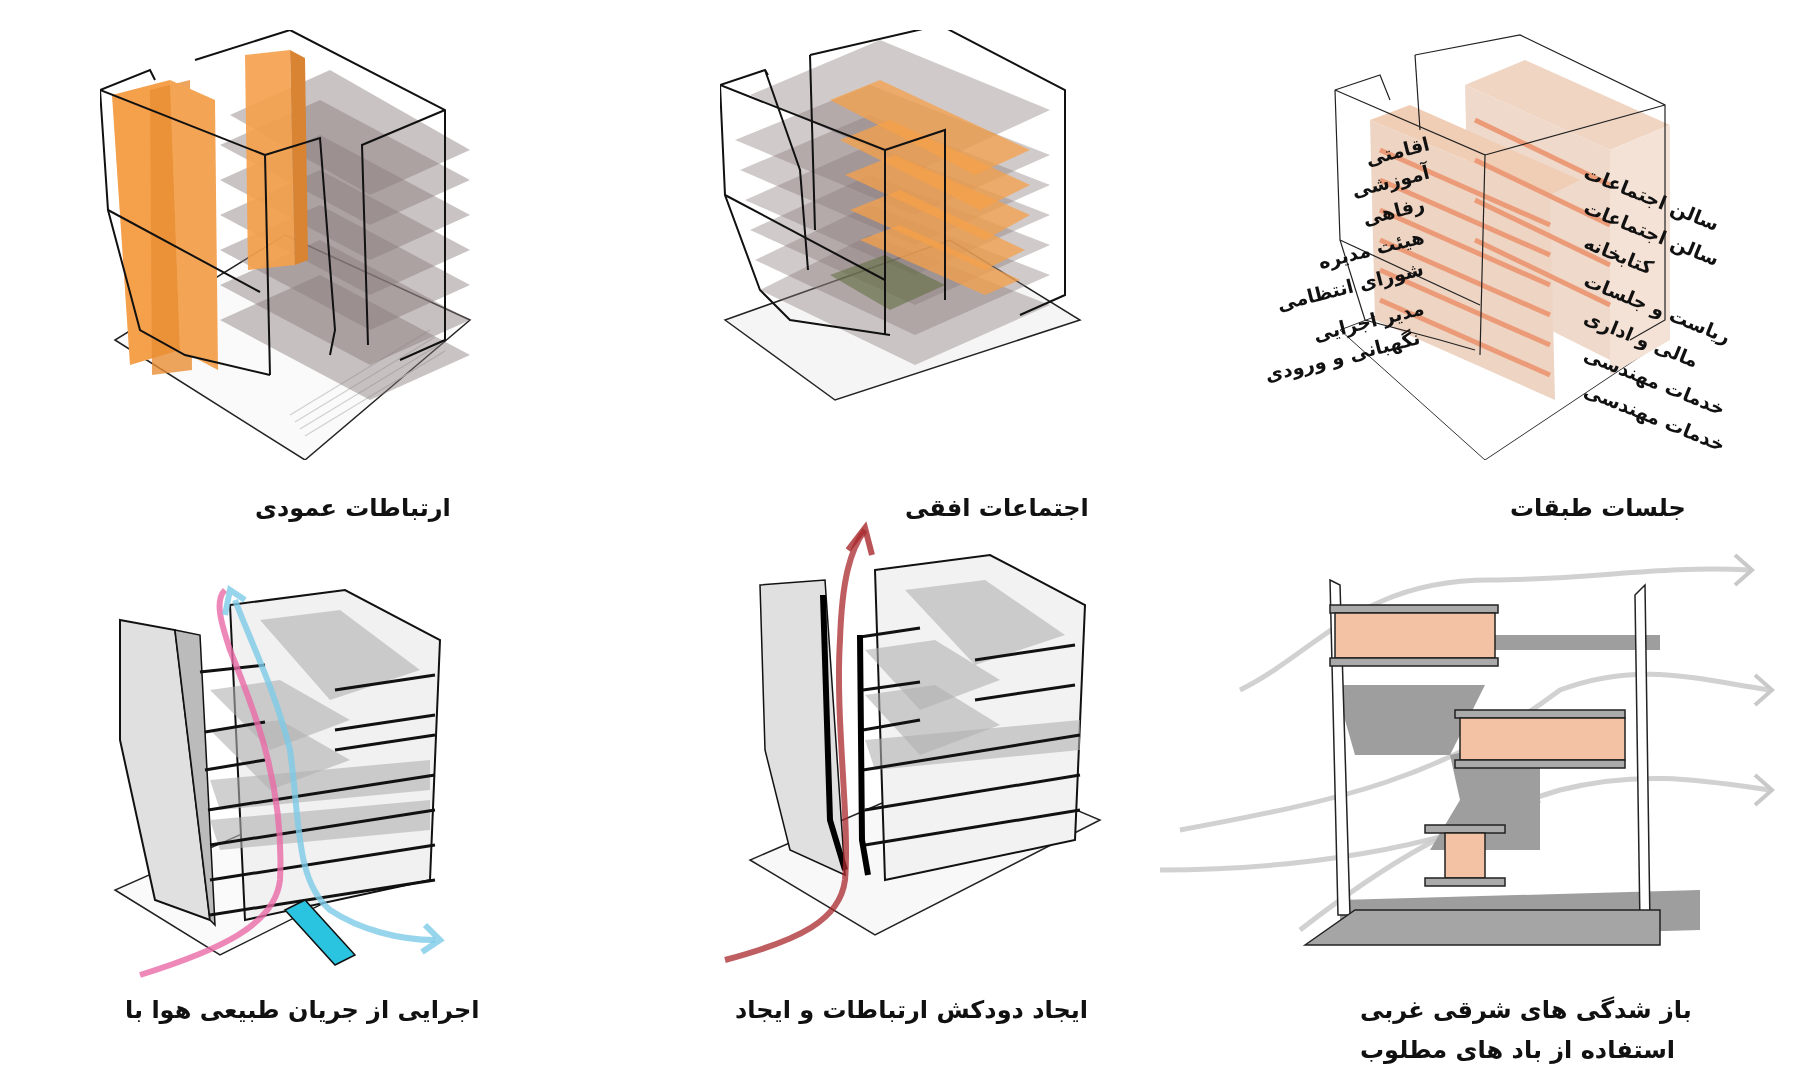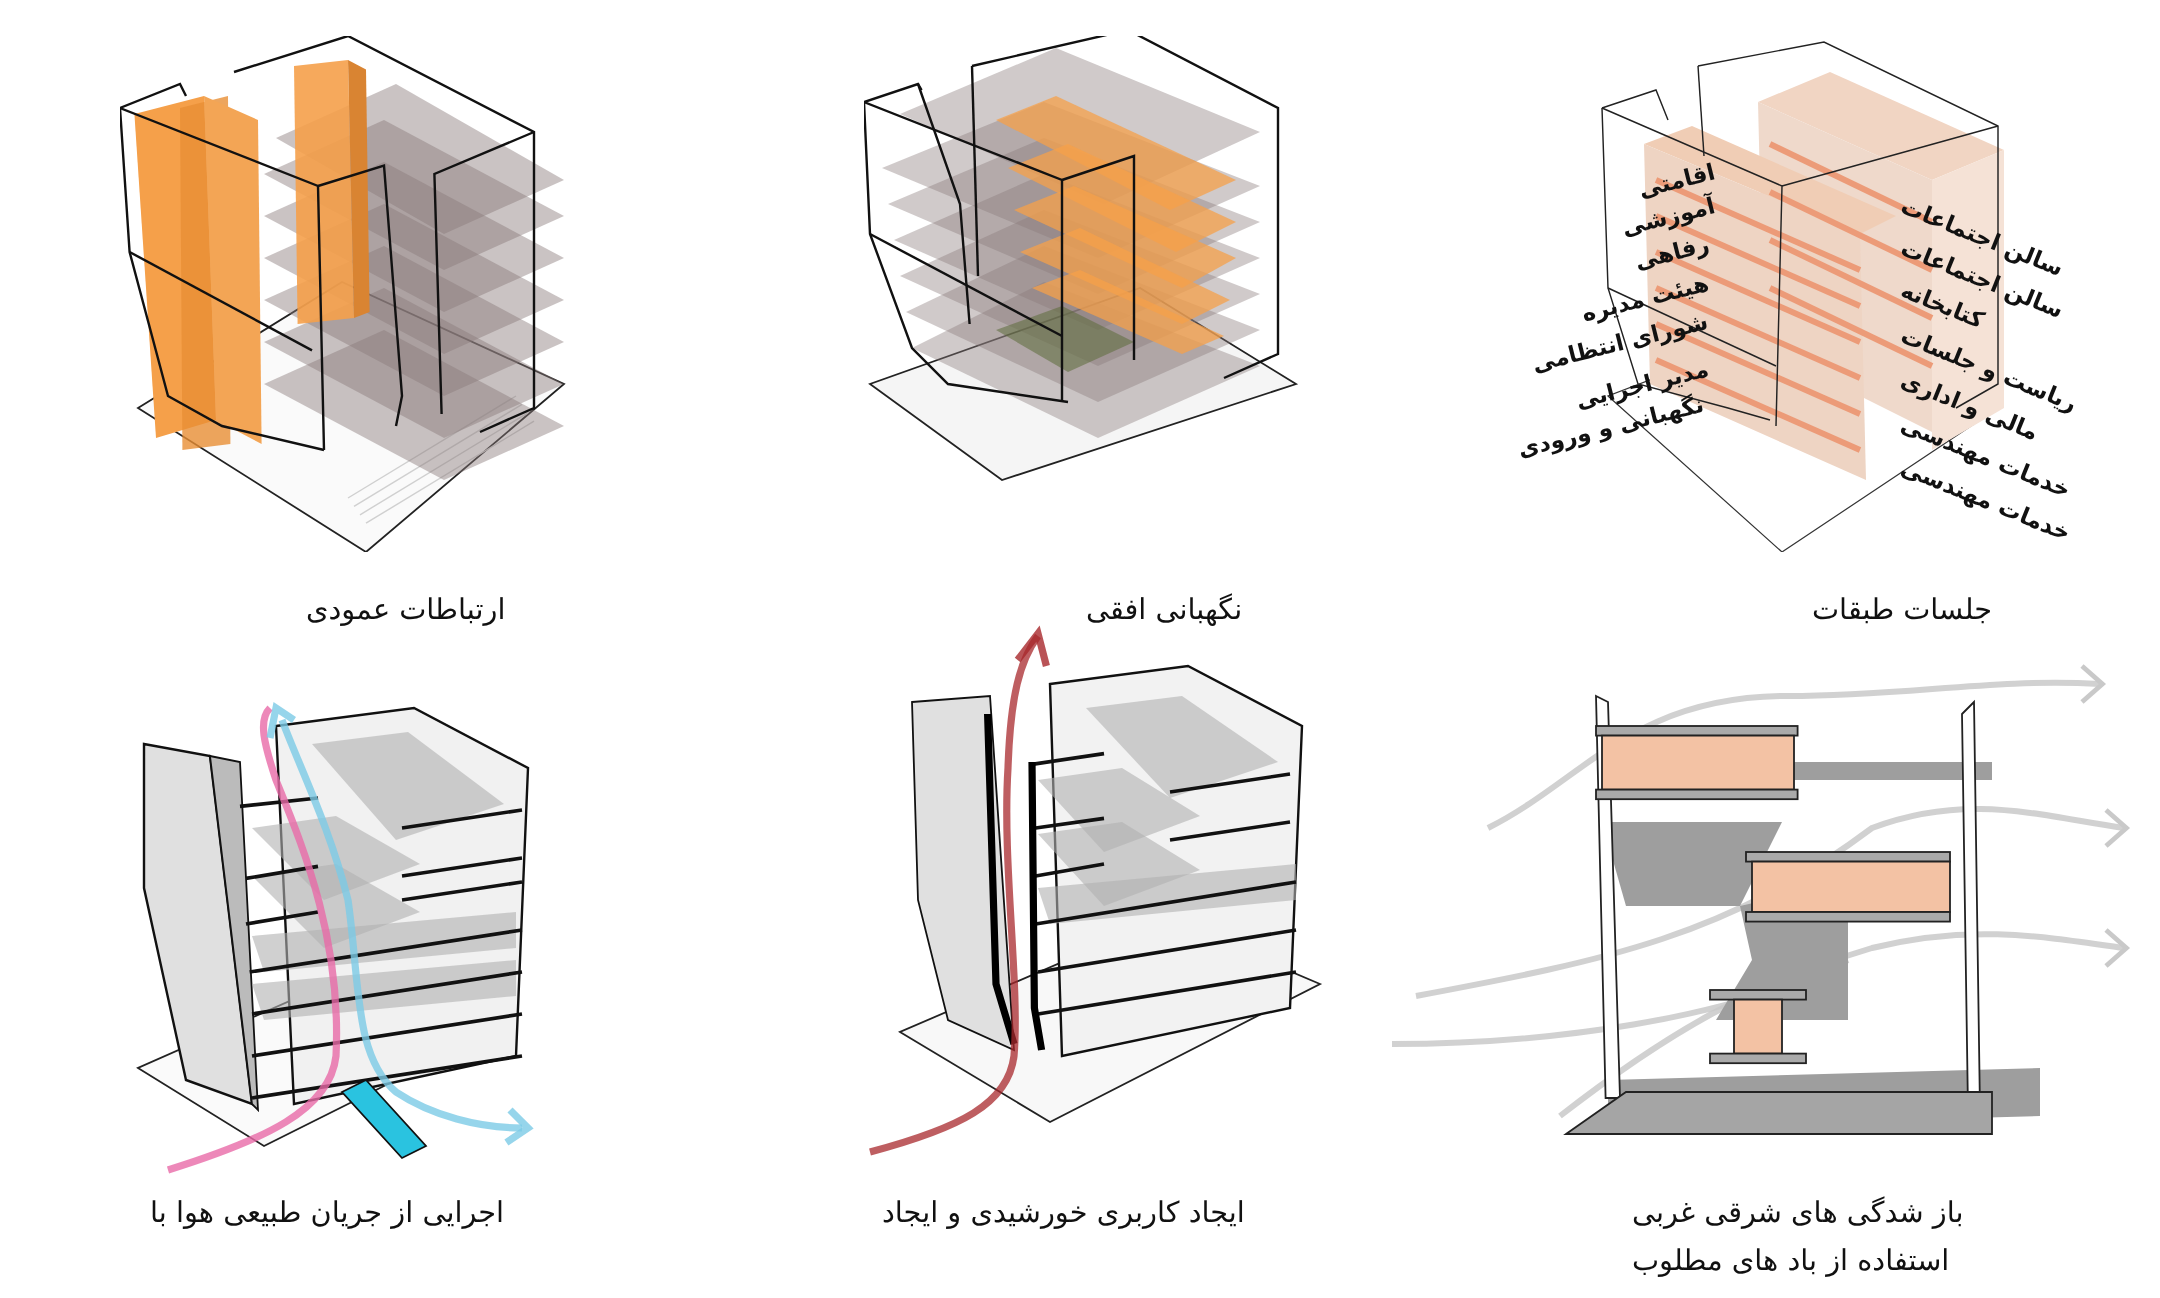--- a/index.html
+++ b/index.html
@@ -2,21 +2,21 @@
 <html><head>
 <meta charset="utf-8">
 <style>
   * { box-sizing: border-box; margin: 0; padding: 0; }
   html, body { width: 1800px; height: 1082px; background: #ffffff; overflow: hidden; }
   body { font-family: "DejaVu Sans", sans-serif; position: relative; }
   .panel { position: absolute; }
   .panel svg { position: absolute; left: 0; top: 0; }
   .caption {
     position: absolute; direction: rtl; text-align: center;
-    font-family: "DejaVu Sans", sans-serif; font-weight: normal;
+    font-family: "DejaVu Sans", sans-serif; font-weight: bold;
     color: #111; font-size: 24px; line-height: 40px; white-space: nowrap;
   }
   .floor-label {
     position: absolute; direction: rtl; white-space: nowrap;
     font-family: "DejaVu Sans", sans-serif; font-weight: bold;
     color: #111; font-size: 19px; line-height: 22px;
   }
 </style>
 </head>
 <body>
@@ -87,21 +87,21 @@
       <polyline points="0,55 45,40 48,45"></polyline>
       <polyline points="0,55 5,165 40,260 70,290 170,305"></polyline>
       <polyline points="0,55 165,120 165,305"></polyline>
       <polyline points="5,165 165,250"></polyline>
       <polyline points="90,25 220,-5 345,60 345,265 300,285"></polyline>
       <polyline points="45,40 80,140 88,240"></polyline>
       <polyline points="165,120 225,100 225,270"></polyline>
       <polyline points="90,25 95,200"></polyline>
     </g>
   </svg>
-  <div class="caption" style="left:185px;top:458px;">نگهبانی افقی</div>
+  <div class="caption" style="left:185px;top:458px;">اجتماعات افقی</div>
 </div>
 
 <div class="panel" style="left:1280px;top:30px;width:520px;height:430px;">
   <svg width="520" height="430">
     <polygon points="60,300 205,430 370,320 230,235" fill="#fff" stroke="#333" stroke-width="1"></polygon>
     <g>
       <polygon points="185,55 245,30 390,95 330,120" fill="#f1d5c3"></polygon>
       <polygon points="185,55 330,120 330,330 190,260" fill="#efd9cb"></polygon>
       <polygon points="330,120 390,95 390,310 330,345" fill="#f5e2d6"></polygon>
       <polygon points="90,90 130,75 300,150 270,165" fill="#f0cdb5"></polygon>
@@ -209,21 +209,21 @@
       <line x1="255" y1="140" x2="355" y2="125"></line>
         <line x1="255" y1="180" x2="355" y2="165"></line>
     </g>
 
     <polyline points="103,75 110,300 125,350" fill="none" stroke="#000" stroke-width="6"></polyline>
     <polyline points="140,115 142,320 148,355" fill="none" stroke="#000" stroke-width="6"></polyline>
 
     <path d="M5,440 C80,420 120,400 125,360 C130,300 115,200 120,120 C122,60 130,30 145,10" fill="none" stroke="#a8282c" stroke-width="6" stroke-opacity="0.75"></path>
     <path d="M128,30 L145,8 L152,35" fill="none" stroke="#a8282c" stroke-width="6" stroke-opacity="0.8"></path>
   </svg>
-  <div class="caption" style="left:15px;top:470px;">ایجاد کاربری خورشیدی و ایجاد</div>
+  <div class="caption" style="left:15px;top:470px;">ایجاد دودکش ارتباطات و ایجاد</div>
 </div>
 
 <div class="panel" style="left:1140px;top:540px;width:660px;height:540px;">
   <svg width="660" height="420">
 
     <g fill="none" stroke="#c9c9c9" stroke-width="5" stroke-opacity="0.85">
       <path d="M100,150 C180,110 220,40 350,40 C450,40 520,25 610,30"></path>
       <path d="M40,290 C200,260 300,240 420,150 C500,120 560,140 630,150"></path>
       <path d="M160,390 C250,320 320,280 420,250 C500,230 560,240 630,250"></path>
       <path d="M20,330 C150,330 300,310 400,260"></path>

